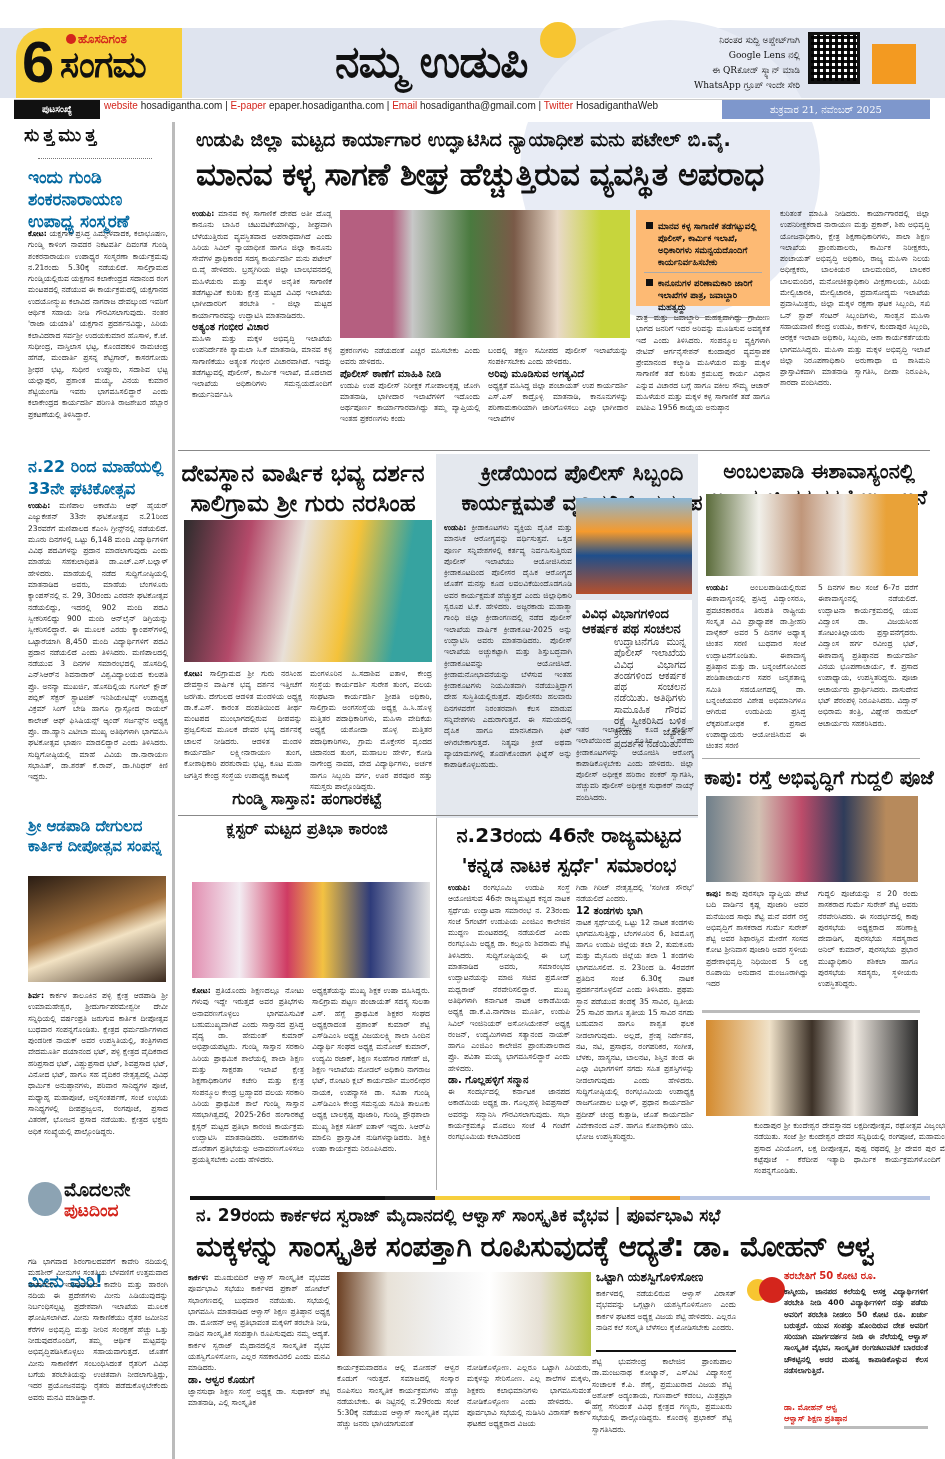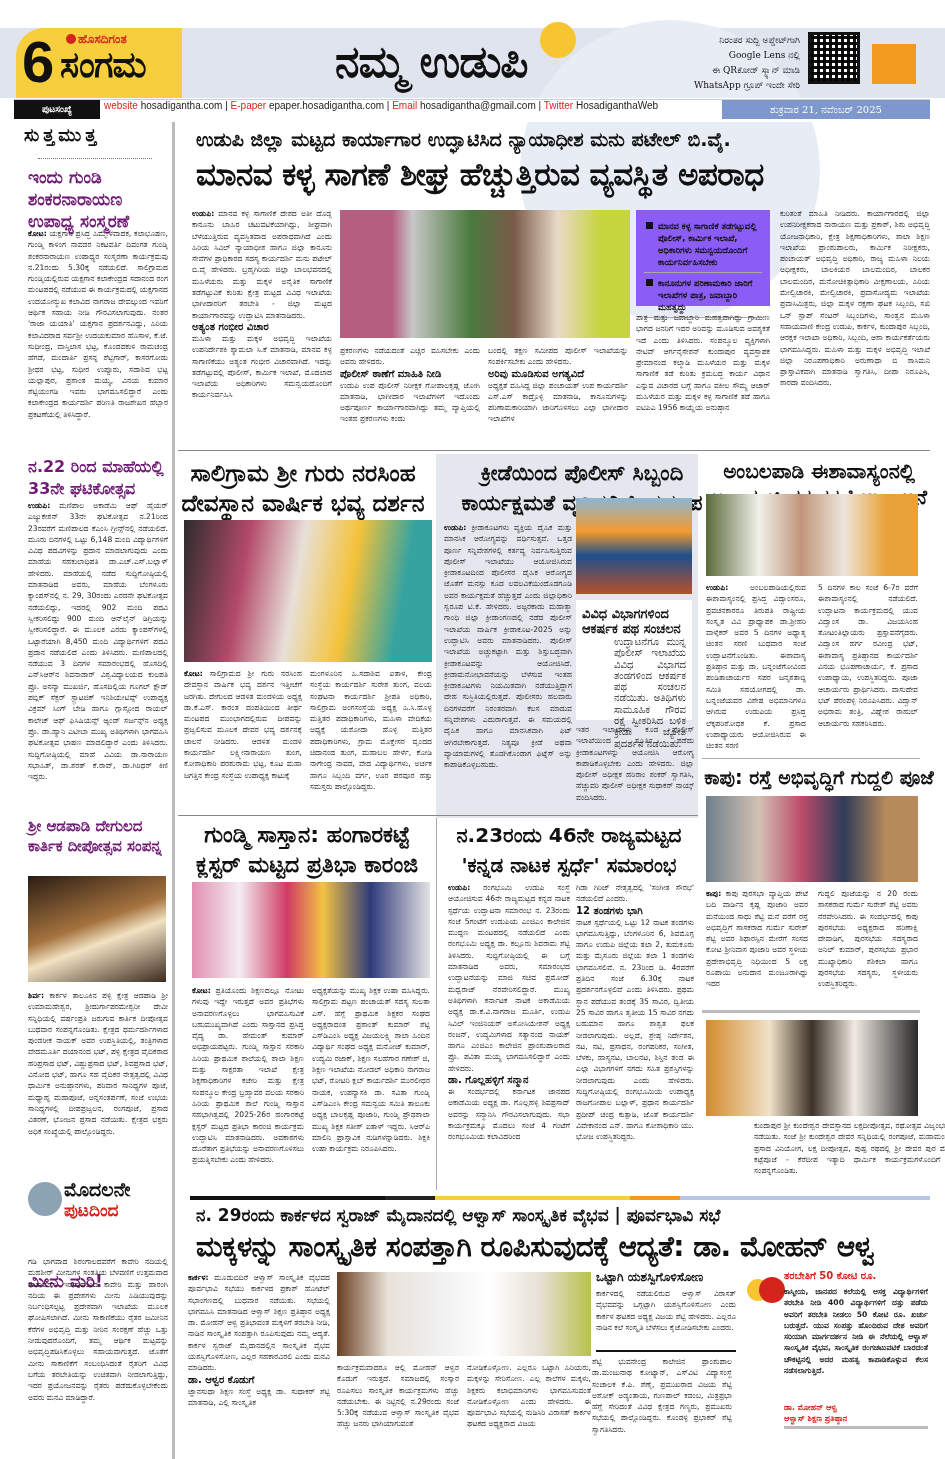--- a/index.html
+++ b/index.html
@@ -20,29 +20,29 @@
         repeating-linear-gradient(0deg,#111 0 3px,#fff 3px 6px); background-blend-mode: multiply; border: 3px solid #111; }
   .orange-tab { left: 872px; top: 44px; width: 44px; height: 40px; background: #f39a21; }
   .strip { left: 14px; top: 99px; width: 916px; height: 20px; background: #fff; border-top: 1px solid #ccc; }
   .strip-black { left: 14px; top: 100px; width: 86px; height: 19px; background: #111; color: #fff; font: bold 9px "DejaVu Sans", sans-serif; line-height: 19px; text-align: center; }
   .strip-links { left: 104px; top: 100px; height: 19px; line-height: 19px; font: 10px "Liberation Sans", sans-serif; color: #222; white-space: nowrap; }
   .strip-links .k { color: #d4251c; }
   .strip-date { left: 722px; top: 100px; width: 208px; height: 19px; background: #7e97cc; color: #fff; font: 10px "DejaVu Serif", serif; line-height: 19px; text-align: center; }
   
   .vrule { width: 3px; background: #bbb; }
   .dots { border-bottom: 1px dotted #777; }
-  .lhead { font: bold 17px "DejaVu Sans", sans-serif; line-height: 22px; color: #701a75; }
+  .lhead { font: bold 17px "DejaVu Sans", sans-serif; line-height: 22px; color: #0369a1; }
   .body { font: 7.6px "DejaVu Sans", sans-serif; line-height: 11.3px; color: #222; text-align: justify; overflow: hidden; }
   .body b { color: #000; }
   .subh { font: bold 10px "DejaVu Sans", sans-serif; color: #111; }
   .photo { background: linear-gradient(135deg,#6b4f3c,#c47b5f 30%,#3f5d8c 60%,#e2c69c); overflow: hidden; }
   .kicker { font: bold 19px "DejaVu Sans", sans-serif; color: #111; white-space: nowrap; }
   .headline { font: bold 30px "DejaVu Sans", sans-serif; color: #111; white-space: nowrap; letter-spacing: -0.5px; }
   .h2 { font: bold 23px "DejaVu Sans", sans-serif; color: #111; text-align: center; line-height: 30px; }
-  .factbox { background: #8b5cf6; padding: 6px 8px; }
+  .factbox { background: #fdba74; padding: 6px 8px; }
   .fact { font: bold 8.4px "DejaVu Sans", sans-serif; line-height: 12px; padding: 4px 0 4px 14px; position: relative; border-bottom: 1px solid #aaa; }
   .fact:before { content: ""; position: absolute; left: 2px; top: 6px; width: 7px; height: 7px; background: #111; }
   .grey-panel { background: #e4e8ee; }
   .sidebox { background: #fff; padding: 6px; }
   .sidebox-title { font: bold 13px "DejaVu Sans", sans-serif; line-height: 18px; }
   .bar { height: 4px; }
   .quote-icon { width: 40px; height: 36px; }
   .pencil { width: 34px; height: 34px; border-radius: 50%; background: #8ca3b3; }
   .red { color: #d4251c; }
 </style>
@@ -134,22 +134,22 @@
 <div class="abs factbox" style="left:636px;top:210px;width:134px;height:96px;">
   <div class="fact">ಮಾನವ ಕಳ್ಳ ಸಾಗಾಣಿಕೆ ತಡೆಗಟ್ಟುವಲ್ಲಿ ಪೊಲೀಸ್, ಕಾರ್ಮಿಕ ಇಲಾಖೆ, ಅಧಿಕಾರಿಗಳು ಸಮನ್ವಯದೊಂದಿಗೆ ಕಾರ್ಯನಿರ್ವಹಿಸಬೇಕು</div>
   <div class="fact">ಕಾನೂನುಗಳ ಪರಿಣಾಮಕಾರಿ ಜಾರಿಗೆ ಇಲಾಖೆಗಳ ಪಾತ್ರ, ಜವಾಬ್ದಾರಿ ಮಹತ್ವದ್ದು</div>
 </div>
 <div class="abs body" style="left:636px;top:312px;width:134px;height:136px;">ಪಾತ್ರ ಮತ್ತು ಜವಾಬ್ದಾರಿ ಮಹತ್ವವಾಗಿದ್ದು ಗ್ರಾಮೀಣ ಭಾಗದ ಜನರಿಗೆ ಇದರ ಅರಿವನ್ನು ಮೂಡಿಸುವ ಅವಶ್ಯಕತೆ ಇದೆ ಎಂದು ತಿಳಿಸಿದರು. ಸಂಪನ್ಮೂಲ ವ್ಯಕ್ತಿಗಳಾಗಿ ನೇಟಿವ್ ಆರ್ಗನೈಸೇಶನ್ ಕುಂದಾಪುರ ವ್ಯವಸ್ಥಾಪಕ ಪ್ರೇಮಾನಂದ ಕಲ್ಮಾಡಿ ಮಹಿಳೆಯರ ಮತ್ತು ಮಕ್ಕಳ ಸಾಗಾಣಿಕೆ ತಡೆ ಕುರಿತು ಕ್ರಮಬದ್ಧ ಕಾರ್ಯ ವಿಧಾನ ಎನ್ನುವ ವಿಚಾರದ ಬಗ್ಗೆ ಹಾಗೂ ವಕೀಲ ಸೌಮ್ಯ ಆಚಾರ್ ಮಹಿಳೆಯರ ಮತ್ತು ಮಕ್ಕಳ ಕಳ್ಳ ಸಾಗಾಣಿಕೆ ತಡೆ ಹಾಗೂ ಐಟಿಪಿಎ 1956 ಕಾಯ್ದೆಯ ಅನುಷ್ಠಾನ</div>
 <div class="abs body" style="left:780px;top:208px;width:150px;height:240px;">ಕುರಿತಂತೆ ಮಾಹಿತಿ ನೀಡಿದರು. ಕಾರ್ಯಾಗಾರದಲ್ಲಿ ಜಿಲ್ಲಾ ಉಪನಿರೀಕ್ಷಕರಾದ ನಾರಾಯಣ ಮತ್ತು ಪ್ರಕಾಶ್, ಶಿಶು ಅಭಿವೃದ್ಧಿ ಯೋಜನಾಧಿಕಾರಿ, ಕ್ಷೇತ್ರ ಶಿಕ್ಷಣಾಧಿಕಾರಿಗಳು, ಶಾಲಾ ಶಿಕ್ಷಣ ಇಲಾಖೆಯ ಪ್ರಾಂಶುಪಾಲರು, ಕಾರ್ಮಿಕ ನಿರೀಕ್ಷಕರು, ಪಂಚಾಯತ್ ಅಭಿವೃದ್ಧಿ ಅಧಿಕಾರಿ, ರಾಜ್ಯ ಮಹಿಳಾ ನಿಲಯ ಅಧೀಕ್ಷಕರು, ಬಾಲಕಿಯರ ಬಾಲಮಂದಿರ, ಬಾಲಕರ ಬಾಲಮಂದಿರ, ಮನೋಚಿಕಿತ್ಸಾಧಿಕಾರಿ ವೀಕ್ಷಣಾಲಯ, ಹಿರಿಯ ಮೇಲ್ವಿಚಾರಕಿ, ಮೇಲ್ವಿಚಾರಕಿ, ಪ್ರವಾಸೋದ್ಯಮ ಇಲಾಖೆಯ ಪ್ರವಾಸಿಮಿತ್ರರು, ಜಿಲ್ಲಾ ಮಕ್ಕಳ ರಕ್ಷಣಾ ಘಟಕ ಸಿಬ್ಬಂದಿ, ಸಖಿ ಒನ್ ಸ್ಟಾಪ್ ಸೆಂಟರ್ ಸಿಬ್ಬಂದಿಗಳು, ಸಾಂತ್ವನ ಮಹಿಳಾ ಸಹಾಯವಾಣಿ ಕೇಂದ್ರ ಉಡುಪಿ, ಕಾರ್ಕಳ, ಕುಂದಾಪುರ ಸಿಬ್ಬಂದಿ, ಆರಕ್ಷಕ ಇಲಾಖಾ ಅಧಿಕಾರಿ, ಸಿಬ್ಬಂದಿ, ಆಶಾ ಕಾರ್ಯಕರ್ತೆಯರು ಭಾಗವಹಿಸಿದ್ದರು. ಮಹಿಳಾ ಮತ್ತು ಮಕ್ಕಳ ಅಭಿವೃದ್ಧಿ ಇಲಾಖೆ ಜಿಲ್ಲಾ ನಿರೂಪಣಾಧಿಕಾರಿ ಅರುಣಾಧಾ ಬಿ ಶಾಸಿಮನಿ ಪ್ರಾಸ್ತಾವಿಕವಾಗಿ ಮಾತನಾಡಿ ಸ್ವಾಗತಿಸಿ, ದೀಪಾ ನಿರೂಪಿಸಿ, ಶಾರದಾ ವಂದಿಸಿದರು.</div>
 
 <div class="abs" style="left:178px;top:450px;width:752px;height:1px;background:#888;"></div>
 
 <div class="abs h2" style="left:178px;top:458px;width:250px;">
+  <div>ದೇವಸ್ಥಾನ ವಾರ್ಷಿಕ ಭವ್ಯ ದರ್ಶನ</div>
   <div>ಸಾಲಿಗ್ರಾಮ ಶ್ರೀ ಗುರು ನರಸಿಂಹ</div>
-  <div>ದೇವಸ್ಥಾನ ವಾರ್ಷಿಕ ಭವ್ಯ ದರ್ಶನ</div>
 </div>
 <div class="abs photo" style="left:184px;top:520px;width:248px;height:142px;background:linear-gradient(100deg,#2c2c2c,#b44a6a 25%,#e8e0d8 45%,#f4c23a 65%,#36a3a0 85%);"></div>
 <div class="abs body" style="left:184px;top:668px;width:118px;height:140px;">
   <b>ಕೋಟ:</b> <span>ಸಾಲಿಗ್ರಾಮದ ಶ್ರೀ ಗುರು ನರಸಿಂಹ ದೇವಸ್ಥಾನ ವಾರ್ಷಿಕ ಭವ್ಯ ದರ್ಶನ ಇತ್ತೀಚೆಗೆ ಜರಗಿತು. ದೇಗುಲದ ಆಡಳಿತ ಮಂಡಳಿಯ ಅಧ್ಯಕ್ಷ ಡಾ.ಕೆ.ಎಸ್. ಕಾರಂತ ದಂಪತಿಯಿಂದ ತೀರ್ಥ ಮಂಟಪದ ಮುಂಭಾಗದಲ್ಲಿರುವ ದೀಪವನ್ನು ಪ್ರಜ್ವಲಿಸುವ ಮೂಲಕ ದೇವರ ಭವ್ಯ ದರ್ಶನಕ್ಕೆ ಚಾಲನೆ ನೀಡಿದರು. ಆಡಳಿತ ಮಂಡಳಿ ಕಾರ್ಯದರ್ಶಿ ಲಕ್ಷ್ಮೀನಾರಾಯಣ ತುಂಗ, ಕೋಶಾಧಿಕಾರಿ ಪರಶುರಾಮ ಭಟ್ಟ, ಕೂಟ ಮಹಾ ಜಗತ್ತಿನ ಕೇಂದ್ರ ಸಂಸ್ಥೆಯ ಉಪಾಧ್ಯಕ್ಷ ಕಾಟುಕ್ಕೆ</span>
 </div>
 <div class="abs body" style="left:310px;top:668px;width:122px;height:140px;">ಮಂಗಳೂರಿನ ಹಿ.ಸದಾಶಿವ ಐತಾಳ, ಕೇಂದ್ರ ಸಂಸ್ಥೆಯ ಕಾರ್ಯದರ್ಶಿ ಸುರೇಶ ತುಂಗ, ವಲಯ ಸಂಘಟನಾ ಕಾರ್ಯದರ್ಶಿ ಶ್ರೀಪತಿ ಅಧಿಕಾರಿ, ಸಾಲಿಗ್ರಾಮ ಅಂಗಸಂಸ್ಥೆಯ ಅಧ್ಯಕ್ಷ ಹಿ.ಸಿ.ಹೊಳ್ಳ ಮತ್ತಿತರ ಪದಾಧಿಕಾರಿಗಳು, ಮಹಿಳಾ ವೇದಿಕೆಯ ಅಧ್ಯಕ್ಷೆ ಯಶೋದಾ ಹೊಳ್ಳ ಮತ್ತಿತರ ಪದಾಧಿಕಾರಿಗಳು, ಗ್ರಾಮ ಮೊಕ್ತೇಸರ ವೃಂದದ ಚಿದಾನಂದ ತುಂಗ, ಮಹಾಬಲ ಹೇರ್ಳೆ, ಕೋಡಿ ನಾಗೇಂದ್ರ ನಾವಡ, ವೇದ ವಿದ್ಯಾರ್ಥಿಗಳು, ಅರ್ಚಕ ಹಾಗೂ ಸಿಬ್ಬಂದಿ ವರ್ಗ, ಊರ ಪರವೂರ ಹತ್ತು ಸಮಸ್ತರು ಪಾಲ್ಗೊಂಡಿದ್ದರು.</div>
 
 <div class="abs grey-panel" style="left:436px;top:454px;width:262px;height:364px;"></div>
 <div class="abs h2" style="left:436px;top:458px;width:292px;font-size:21px;">
   <div>ಕ್ರೀಡೆಯಿಂದ ಪೊಲೀಸ್ ಸಿಬ್ಬಂದಿ</div>
@@ -181,21 +181,21 @@
 <div class="abs body" style="left:706px;top:888px;width:102px;height:112px;">
   <b>ಕಾಪು:</b> <span>ಕಾಪು ಪುರಸಭಾ ವ್ಯಾಪ್ತಿಯ ಪೇಟೆ ಬದಿ ವಾರ್ಡಿನ ಕೃಷ್ಣ ಪೂಜಾರಿ ಅವರ ಮನೆಯಿಂದ ಸಾಧು ಶೆಟ್ಟಿ ಮನೆ ವರೆಗೆ ರಸ್ತೆ ಅಭಿವೃದ್ಧಿಗೆ ಶಾಸಕರಾದ ಗುರ್ಮೆ ಸುರೇಶ್ ಶೆಟ್ಟಿ ಅವರ ಶಿಫಾರಸ್ಸಿನ ಮೇರೆಗೆ ಸಂಸದ ಕೋಟ ಶ್ರೀನಿವಾಸ ಪೂಜಾರಿ ಅವರ ಸ್ಥಳೀಯ ಪ್ರದೇಶಾಭಿವೃದ್ಧಿ ನಿಧಿಯಿಂದ 5 ಲಕ್ಷ ರೂಪಾಯಿ ಅನುದಾನ ಮಂಜೂರಾಗಿದ್ದು ಇದರ</span>
 </div>
 <div class="abs body" style="left:818px;top:888px;width:100px;height:112px;">ಗುದ್ದಲಿ ಪೂಜೆಯನ್ನು ನ 20 ರಂದು ಶಾಸಕರಾದ ಗುರ್ಮೆ ಸುರೇಶ್ ಶೆಟ್ಟಿ ಅವರು ನೆರವೇರಿಸಿದರು. ಈ ಸಂದರ್ಭದಲ್ಲಿ ಕಾಪು ಪುರಸಭೆಯ ಅಧ್ಯಕ್ಷರಾದ ಹರಿಣಾಕ್ಷಿ ದೇವಾಡಿಗ, ಪುರಸಭೆಯ ಸದಸ್ಯರಾದ ಅನಿಲ್ ಕುಮಾರ್, ಪುರಸಭೆಯ ಪ್ರಭಾರ ಮುಖ್ಯಾಧಿಕಾರಿ ಶಶಿಕಲಾ ಹಾಗೂ ಪುರಸಭೆಯ ಸದಸ್ಯರು, ಸ್ಥಳೀಯರು ಉಪಸ್ಥಿತರಿದ್ದರು.</div>
 
 <div class="abs" style="left:702px;top:1010px;width:218px;height:3px;background:#bbb;"></div>
 <div class="abs photo" style="left:706px;top:1020px;width:212px;height:96px;background:linear-gradient(90deg,#d48a2d,#f0e2c9 30%,#3d3228 50%,#efe9e1 70%,#2a2a2a);"></div>
 <div class="abs body" style="left:706px;top:1120px;width:212px;height:70px;font-weight:normal;margin-left:48px;">ಕುಂದಾಪುರ ಶ್ರೀ ಕುಂದೇಶ್ವರ ದೇವಸ್ಥಾನದ ಲಕ್ಷದೀಪೋತ್ಸವ, ರಥೋತ್ಸವ ವಿಜೃಂಭಣೆಯಿಂದ ನಡೆಯಿತು. ಸಂಜೆ ಶ್ರೀ ಕುಂದೇಶ್ವರ ದೇವರ ಸನ್ನಿಧಿಯಲ್ಲಿ ರಂಗಪೂಜೆ, ಮಹಾಮಂಗಳಾರತಿ, ಪ್ರಸಾದ ವಿನಿಯೋಗ, ಲಕ್ಷ ದೀಪೋತ್ಸವ, ಪುಷ್ಪ ರಥದಲ್ಲಿ ಶ್ರೀ ದೇವರ ಪುರ ಮೆರವಣಿಗೆ ಕಟ್ಟೆಪೂಜೆ - ಕೆರೆದೀಪ ಇತ್ಯಾದಿ ಧಾರ್ಮಿಕ ಕಾರ್ಯಕ್ರಮಗಳೊಂದಿಗೆ ಉತ್ಸವ ಸಂಪನ್ನಗೊಂಡಿತು.</div>
 
 <div class="abs" style="left:178px;top:815px;width:520px;height:1px;background:#888;"></div>
-<div class="abs h2" style="left:178px;top:820px;width:258px;font-size:22px;">
+<div class="abs h2" style="left:178px;top:784px;width:258px;font-size:16px;">
   <div>ಗುಂಡ್ಮಿ ಸಾಸ್ತಾನ: ಹಂಗಾರಕಟ್ಟೆ</div>
   <div>ಕ್ಲಸ್ಟರ್ ಮಟ್ಟದ ಪ್ರತಿಭಾ ಕಾರಂಜಿ</div>
 </div>
 <div class="abs photo" style="left:192px;top:882px;width:238px;height:96px;background:linear-gradient(90deg,#e28fb1,#f3ecf2 20%,#cf3b63 40%,#f3c242 55%,#2f3c7a 75%,#e3e3e3);"></div>
 <div class="abs body" style="left:192px;top:985px;width:112px;height:200px;">
   <b>ಕೋಟ:</b> <span>ಪ್ರತಿಯೊಂದು ಶಿಕ್ಷಣದಲ್ಲೂ ನೋಟು ಗಳುವು ಇದ್ದೇ ಇರುತ್ತದೆ ಅವರ ಪ್ರತಿಭೆಗಳು ಅನಾವರಣಗೊಳ್ಳಲು ಭಾಗವಹಿಸುವಿಕೆ ಬಹುಮುಖ್ಯವಾಗಿದೆ ಎಂದು ಸಾಸ್ತಾನದ ಪ್ರಸಿದ್ಧ ವೈದ್ಯ ಡಾ. ಹೇಮಂತ್ ಕುಮಾರ್ ಅಭಿಪ್ರಾಯಪಟ್ಟರು. ಗುಂಡ್ಮಿ ಸಾಸ್ತಾನ ಸರಕಾರಿ ಹಿರಿಯ ಪ್ರಾಥಮಿಕ ಶಾಲೆಯಲ್ಲಿ ಶಾಲಾ ಶಿಕ್ಷಣ ಮತ್ತು ಸಾಕ್ಷರತಾ ಇಲಾಖೆ ಕ್ಷೇತ್ರ ಶಿಕ್ಷಣಾಧಿಕಾರಿಗಳ ಕಚೇರಿ ಮತ್ತು ಕ್ಷೇತ್ರ ಸಂಪನ್ಮೂಲ ಕೇಂದ್ರ ಬ್ರಹ್ಮಾವರ ವಲಯ ಸರಕಾರಿ ಹಿರಿಯ ಪ್ರಾಥಮಿಕ ಶಾಲೆ ಗುಂಡ್ಮಿ ಸಾಸ್ತಾನ ಸಹಭಾಗಿತ್ವದಲ್ಲಿ 2025-26ರ ಹಂಗಾರಕಟ್ಟೆ ಕ್ಲಸ್ಟರ್ ಮಟ್ಟದ ಪ್ರತಿಭಾ ಕಾರಂಜಿ ಕಾರ್ಯಕ್ರಮ ಉದ್ಘಾಟಿಸಿ ಮಾತನಾಡಿದರು. ಅವಕಾಶಗಳು ದೊರೆತಾಗ ಪ್ರತಿಭೆಯನ್ನು ಅನಾವರಣಗೊಳಿಸಲು ಪ್ರಯತ್ನಿಸಬೇಕು ಎಂದು ಹೇಳಿದರು.</span>
 </div>
 <div class="abs body" style="left:312px;top:985px;width:118px;height:200px;">ಅಧ್ಯಕ್ಷತೆಯನ್ನು ಮುಖ್ಯ ಶಿಕ್ಷಕ ಉಷಾ ವಹಿಸಿದ್ದರು. ಸಾಲಿಗ್ರಾಮ ಪಟ್ಟಣ ಪಂಚಾಯತ್ ಸದಸ್ಯ ಸುಲತಾ ಎಸ್. ಹೆಗ್ಡೆ ಪ್ರಾಥಮಿಕ ಶಿಕ್ಷಕರ ಸಂಘದ ಅಧ್ಯಕ್ಷರಾದಂತ ಪ್ರಶಾಂತ್ ಕುಮಾರ್ ಶೆಟ್ಟಿ ಎಸ್‌ಡಿಎಂಸಿ ಅಧ್ಯಕ್ಷ ವಿಜಯಲಕ್ಷ್ಮಿ ಶಾಲಾ ಹಿಂದಿನ ವಿದ್ಯಾರ್ಥಿ ಸಂಘದ ಅಧ್ಯಕ್ಷ ಮನೋಜ್ ಕುಮಾರ್, ಉದ್ಯಮಿ ರಜಾಕ್, ಶಿಕ್ಷಣ ಸಲಹೆಗಾರ ಗಣೇಶ್ ಜಿ, ಶಿಕ್ಷಣ ಇಲಾಖೆಯ ನೋಡಲ್ ಅಧಿಕಾರಿ ನಾಗರಾಜ ಭಟ್, ರೋಟರಿ ಕ್ಲಬ್ ಕಾರ್ಯದರ್ಶಿ ಮುರಲೀಧರ ನಾಯಕ, ಉಪನ್ಯಾಸಕಿ ಡಾ. ಸವಿತಾ ಗುಂಡ್ಮಿ ಎಸ್‌ಡಿಎಂಸಿ ಕೇಂದ್ರ ಸಮನ್ವಯ ಸಮಿತಿ ತಾಲೂಕು ಅಧ್ಯಕ್ಷ ಬಾಲಕೃಷ್ಣ ಪೂಜಾರಿ, ಗುಂಡ್ಮಿ ಪ್ರೌಢಶಾಲಾ ಮುಖ್ಯ ಶಿಕ್ಷಕ ಸತೀಶ್ ಐತಾಳ್ ಇದ್ದರು. ಸಿಆರ್‌ಪಿ ಮಾಲಿನಿ ಪ್ರಾಸ್ತಾವಿಕ ನುಡಿಗಳನ್ನಾಡಿದರು. ಶಿಕ್ಷಕಿ ಉಷಾ ಕಾರ್ಯಕ್ರಮ ನಿರೂಪಿಸಿದರು.</div>
 
 <div class="abs" style="left:436px;top:818px;width:1px;height:372px;background:#aaa;"></div>

